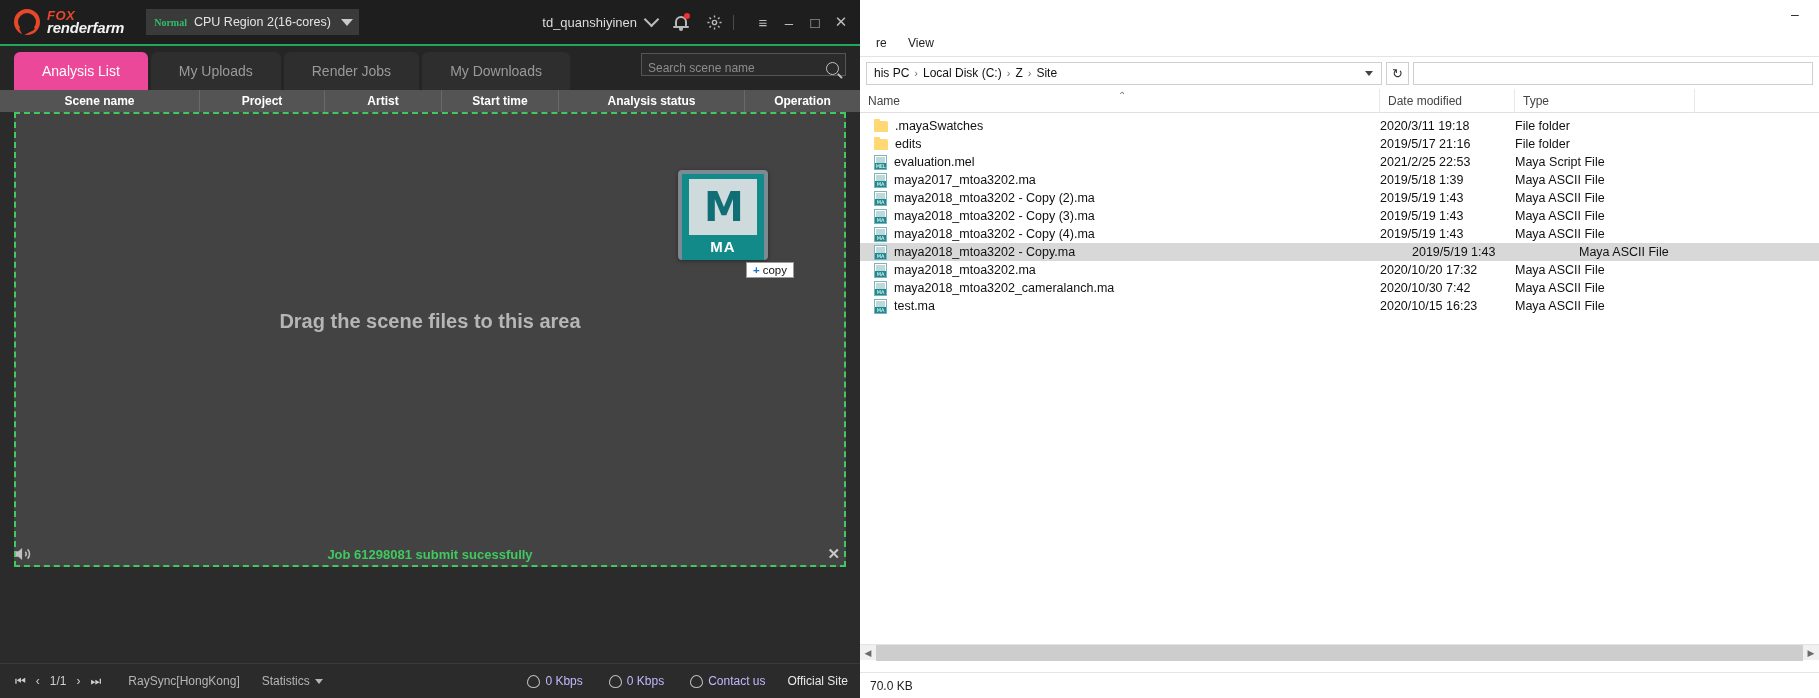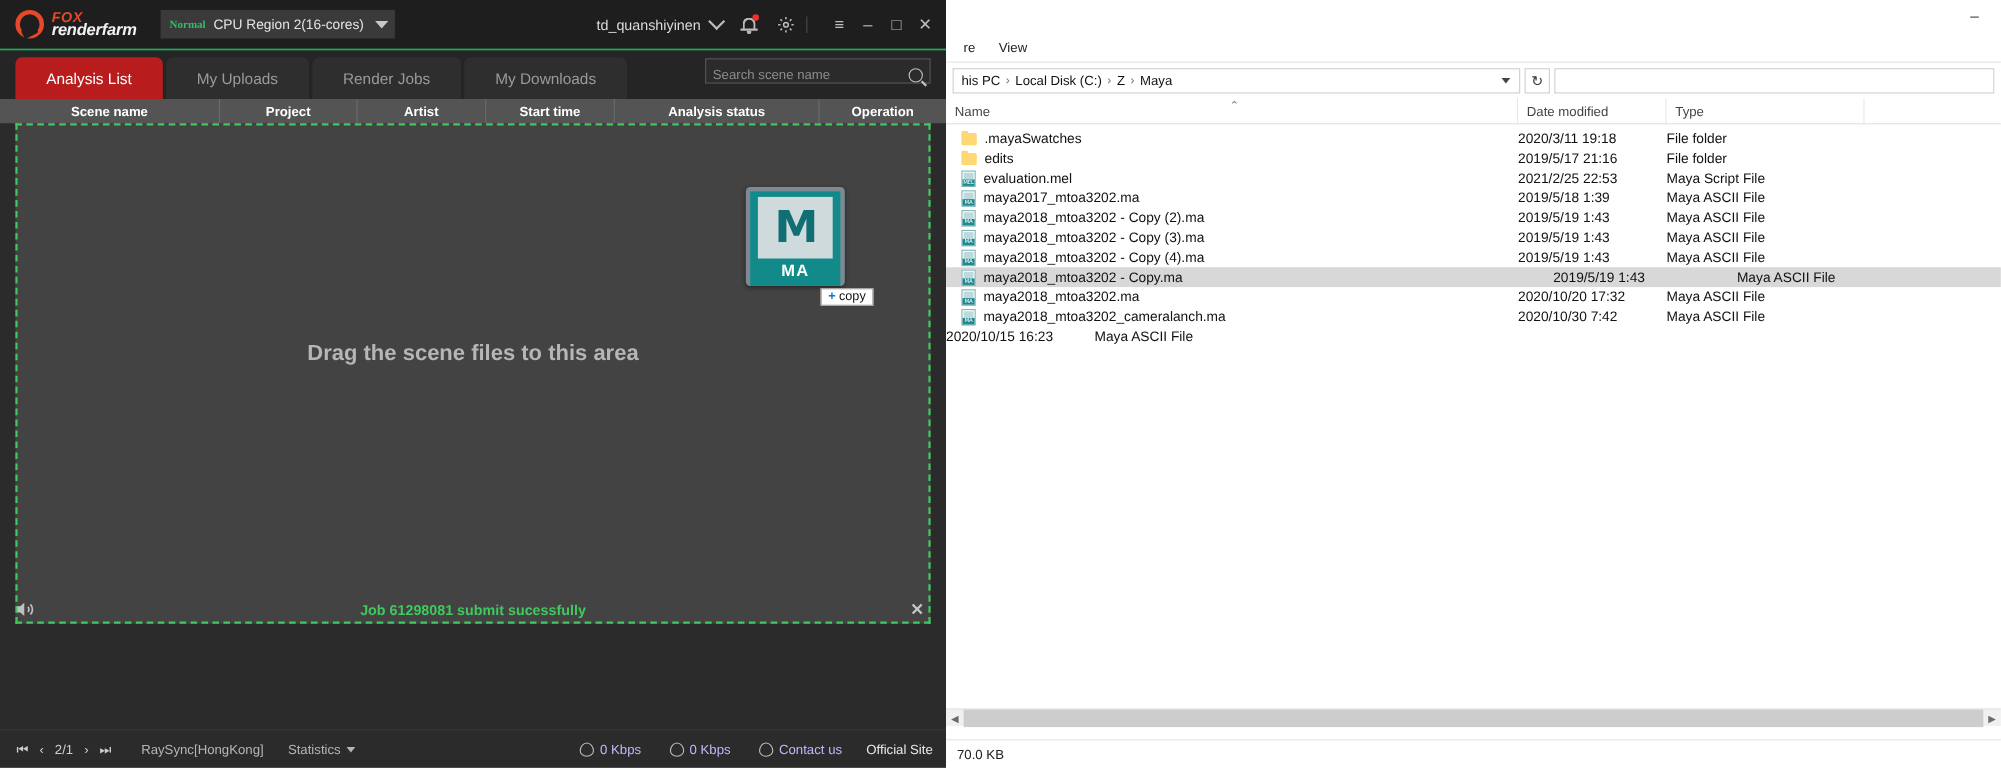--- a/index.html
+++ b/index.html
@@ -59,21 +59,21 @@
   #fox-greenline { height: 2px; background: #23a85a; width: 860px; }
 
   
   #fox-tabs { height: 44px; background: #252525; display: flex; align-items: flex-end; position: relative; }
   .tab {
     height: 38px; padding: 0 28px; display: flex; align-items: center;
     font-size: 14px; color: #9a9a9a; background: #2e2e2e;
     border-radius: 6px 6px 0 0; margin-right: 3px;
   }
   .tab:first-child { margin-left: 14px; }
-  .tab.active { background: #b91c1c; color: #ffffff; }
+  .tab.active { background: #ec4899; color: #ffffff; }
   #fox-search {
     position: absolute; right: 14px; top: 7px; width: 205px; height: 23px;
     background: #2b2b2b; border: 1px solid #555; display: flex; align-items: flex-end;
     padding: 0 6px;
   }
   #fox-search input {
     background: transparent; border: none; outline: none; flex: 1;
     color: #c9c9c9; font-size: 12px; font-family: "Liberation Sans", sans-serif;
   }
   #fox-search input::placeholder { color: #8d8d8d; }
@@ -296,21 +296,21 @@
 
     <div id="fox-toast">
       <span>Job 61298081 submit sucessfully</span>
       <span id="toast-close">✕</span>
     </div>
 
     <div id="fox-bottom">
       <div class="pg">
         <span>⏮</span>
         <span>‹</span>
-        <span>2/1</span>
+        <span>1/1</span>
         <span>›</span>
         <span>⏭</span>
       </div>
       <div class="bot-item">RaySync[HongKong]</div>
       <div class="bot-item" style="display:flex;align-items:center">
         <span>Statistics</span>
         <span class="caret-sm"></span>
       </div>
       <div class="right">
         <div class="rate">
@@ -343,21 +343,21 @@
     <div id="exp-ribbon-line"></div>
 
     <div id="exp-addr">
       <div id="crumbbox">
         <span class="crumb">his PC</span>
         <span class="crumb-sep">›</span>
         <span class="crumb">Local Disk (C:)</span>
         <span class="crumb-sep">›</span>
         <span class="crumb">Z</span>
         <span class="crumb-sep">›</span>
-        <span class="crumb">Maya</span>
+        <span class="crumb">Site</span>
         <span class="crumb-caret"></span>
       </div>
       <div id="refresh-btn">↻</div>
       <div id="exp-search"></div>
     </div>
 
     <div id="exp-colhead">
       <div class="colh" style="width:520px">Name</div>
       <div class="colh" style="width:135px">Date modified</div>
       <div class="colh" style="width:180px">Type</div>
@@ -463,20 +463,27 @@
             <span class="file-ico">
               <span class="top"></span>
               <span class="tag">MA</span>
             </span>
             <span>maya2018_mtoa3202_cameralanch.ma</span>
           </div>
           <div class="fdate">2020/10/30 7:42</div>
           <div class="ftype">Maya ASCII File</div>
         </div>
         <div class="frow">
+          <div class="fname">
+            <span class="file-ico">
+              <span class="top"></span>
+              <span class="tag">MA</span>
+            </span>
+            <span>test.ma</span>
+          </div>
           <div class="fdate">2020/10/15 16:23</div>
           <div class="ftype">Maya ASCII File</div>
         </div>
       </div>
 
     <div id="exp-hscroll">
       <div class="hs-arrow">◀</div>
       <div class="hs-thumb"></div>
       <div class="hs-arrow">▶</div>
     </div>

